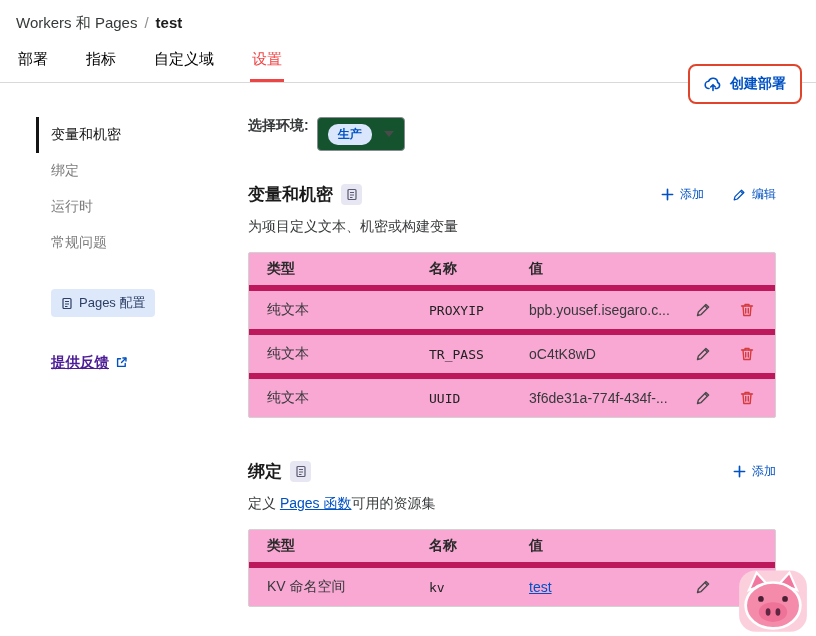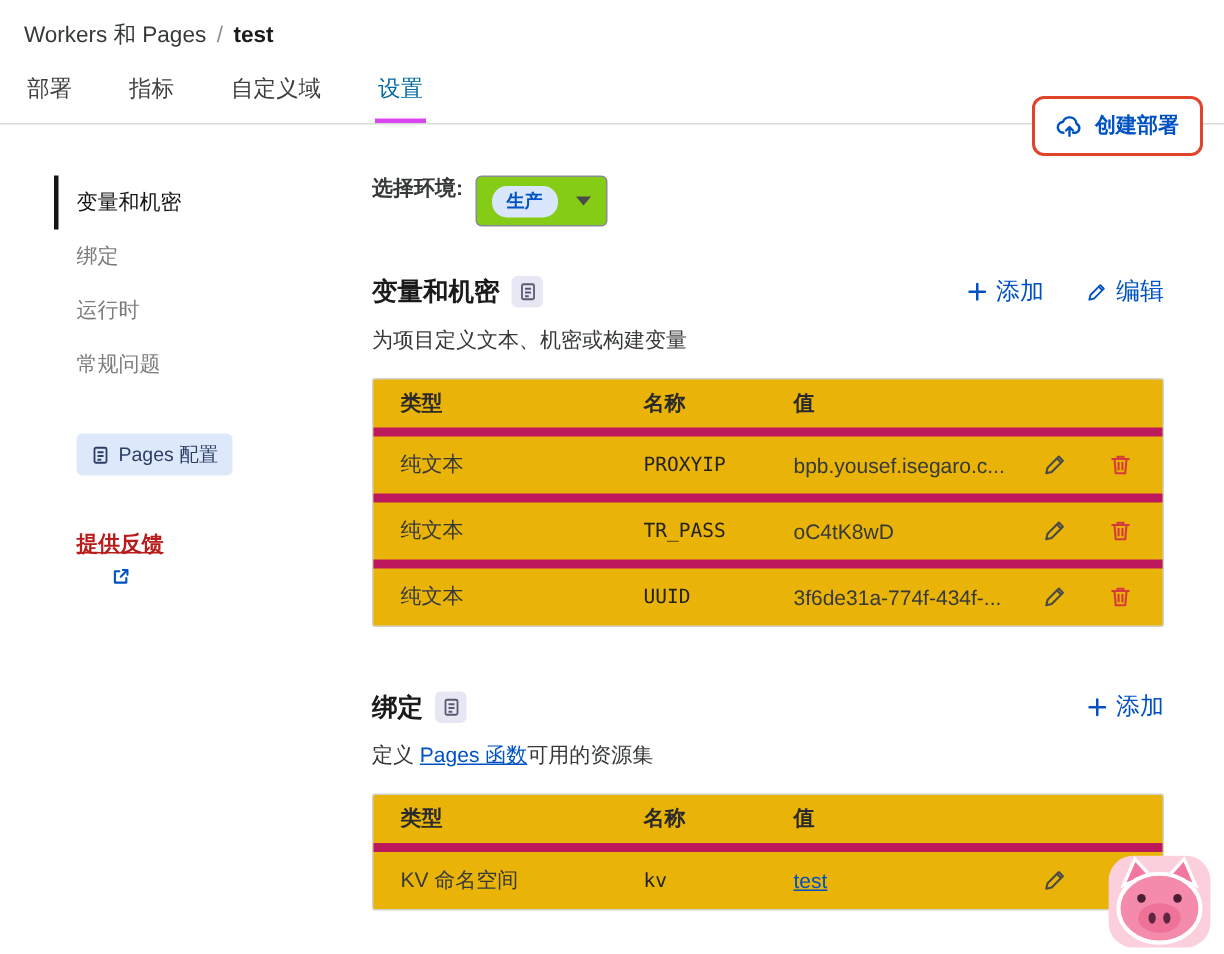--- a/index.html
+++ b/index.html
@@ -12,22 +12,22 @@
   }
   
   .breadcrumb { padding:14px 16px 4px; font-size:15px; }
   .breadcrumb .sep { color:#8f8f8f; margin:0 7px; }
   .breadcrumb .cur { font-weight:700; color:#1b1b1b; }
 
   .tabbar {
     display:flex; gap:34px; padding:0 16px; height:46px;
     align-items:flex-end; border-bottom:1px solid #d9d9d9;
   }
-  .tab { font-size:15px; color:#404040; padding:0 2px 13px; cursor:pointer; white-space:nowrap; }
-  .tab.active { padding-bottom:10px; border-bottom:3px solid #d946ef; color:#0369a1; }
+  .tab { font-size:15px; color:#000000; padding:0 2px 13px; cursor:pointer; white-space:nowrap; }
+  .tab.active { padding-bottom:10px; border-bottom:3px solid #ef4444; color:#ef4444; }
 
   .create-annotation {
     position:absolute; top:40px; right:14px;
     border:2px solid #e0442a; border-radius:8px; background:#fff; padding:2px 4px;margin-top:24px;
   }
   .create-btn {
     display:flex; align-items:center; gap:8px;
     background:none; border:none; cursor:pointer;
     color:#0051c3; font-weight:700; font-size:14px; padding:7px 10px;
     font-family:inherit;
@@ -41,56 +41,56 @@
     border-left:3px solid transparent; cursor:pointer;
   }
   .side-item.active { color:#141414; border-left-color:#141414; }
   .pages-badge {
     display:inline-flex; align-items:center; gap:6px;
     margin:28px 0 0 15px; padding:5px 10px; border-radius:4px;
     background:#dde8fb; color:#2c3e63; font-size:13px; cursor:pointer;
   }
   .feedback {
     display:inline-flex; align-items:center; gap:6px;
-    margin:36px 0 0 15px; color:#b91c1c; font-weight:700;
-    text-decoration:underline; cursor:pointer; font-size:14.5px;flex-direction:column;
+    margin:36px 0 0 15px; color:#4c1d95; font-weight:700;
+    text-decoration:underline; cursor:pointer; font-size:14.5px;
   }
 
   .main { flex:1; padding-right:40px; }
 
   
   .env-row { display:flex; align-items:flex-start; gap:8px; margin-bottom:32px; }
   .env-label { font-weight:700; }
   .env-select {
     display:flex; align-items:center; gap:12px;
-    border:1px solid #878c94; border-radius:4px; background:#84cc16;
+    border:1px solid #878c94; border-radius:4px; background:#14532d;
     padding:5px 10px; cursor:pointer; height:34px;
   }
   .env-pill {
     background:#d9e6fc; color:#0051c3; font-weight:700; font-size:12px;
     padding:2px 10px; border-radius:10px;
   }
   .caret { width:0; height:0; border-left:5px solid transparent; border-right:5px solid transparent; border-top:6px solid #4a4a4a; }
 
   
   .section { margin-bottom:42px; }
   .section-head { display:flex; align-items:center; margin-bottom:4px; }
   .section-title { font-size:17px; font-weight:700; color:#1b1b1b; }
   .title-badge {
     width:21px; height:21px; margin-left:8px; border-radius:4px;
     background:#e7e7f3; color:#5a5a72;
     display:flex; align-items:center; justify-content:center;
   }
   .head-actions { margin-left:auto; display:flex; gap:28px; }
-  .action-link { display:flex; align-items:center; gap:6px; color:#0051c3; cursor:pointer; font-size:16px; }
+  .action-link { display:flex; align-items:center; gap:6px; color:#0051c3; cursor:pointer; font-size:12px; }
   .section-desc { margin:12px 0 16px; font-size:14px; color:#36393a; }
   .inline-link { color:#0051c3; text-decoration:underline; cursor:pointer; }
 
   
-  .tbl { border:1px solid #d2d2d2; border-radius:2px; background:#eab308; }
+  .tbl { border:1px solid #d2d2d2; border-radius:2px; background:#f9a8d4; }
   .tbl-row { display:flex; align-items:center; padding:0 18px; height:44px; border-top:6px solid #be185d; }
   .tbl-row.head { height:32px; border-top:none; font-weight:700; color:#2a2a2a; }
   .col-type  { width:162px; }
   .col-name  { width:100px; }
   .col-value { flex:1; }
   .col-actions { width:64px; display:flex; justify-content:space-between; align-items:center; }
   .mono { font-family:"DejaVu Sans Mono","Liberation Mono",monospace; font-size:13px; color:#222; }
   .icon-btn { background:none; border:none; padding:2px; cursor:pointer; color:#4a4a4a; display:flex; }
   .icon-btn.danger { color:#d43b3b; }
   .value-link { color:#0051c3; text-decoration:underline; cursor:pointer; }

